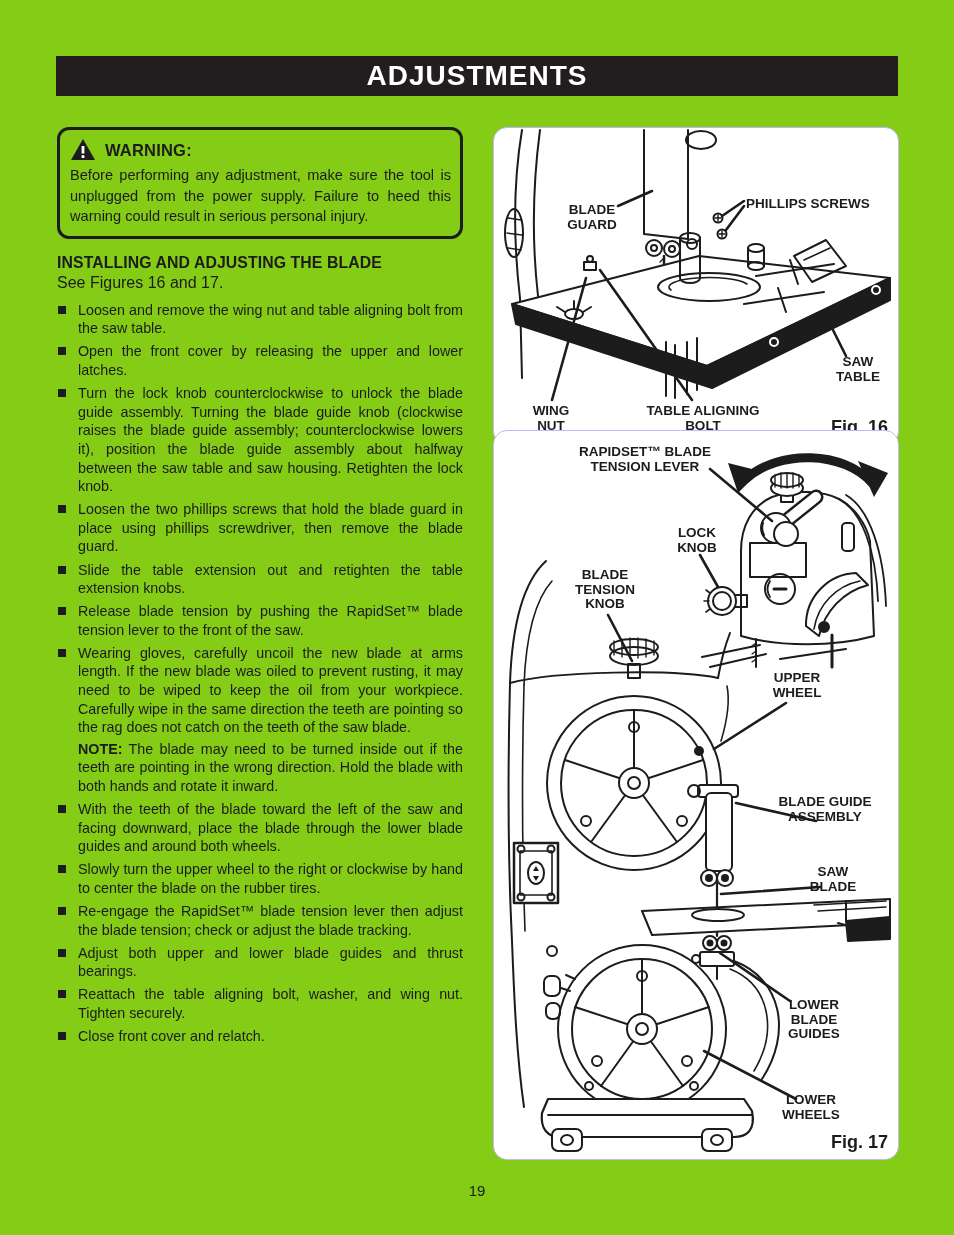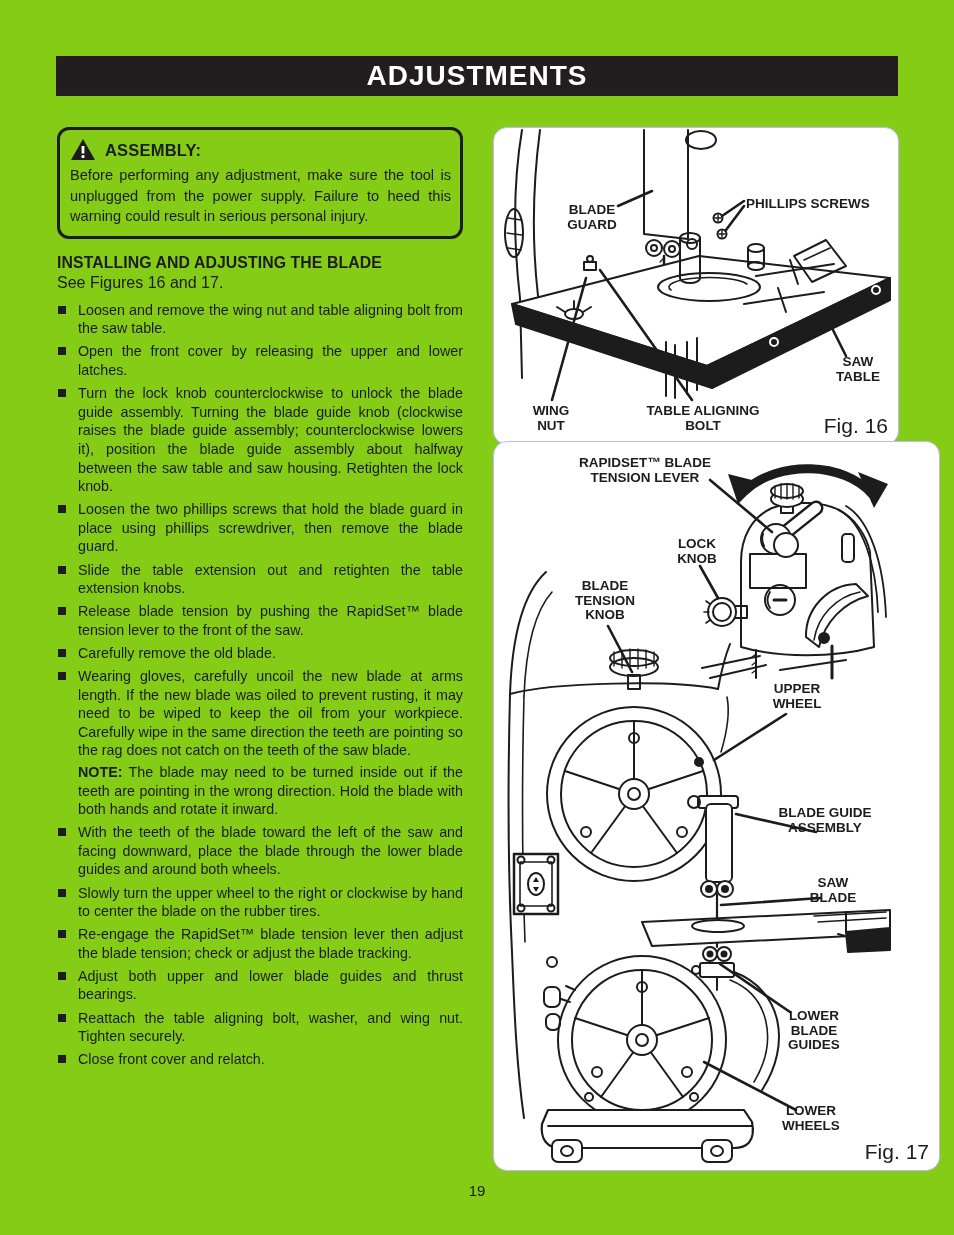--- a/index.html
+++ b/index.html
@@ -34,28 +34,28 @@
   ul.bullets li::before{
     content:"";position:absolute;left:1px;top:5px;width:8px;height:8px;background:#1c1c1c;
   }
   .note{margin:3px 0 0 0;}
   .note b{font-weight:bold;}
   .fig-box{
     position:absolute;left:493px;width:404px;
     border:1px solid #c4b5fd;border-radius:14px;background:#fff;
   }
   #fig16{top:127px;height:316px;}
-  #fig17{top:441px;height:728px;padding-left:41px;}
+  #fig17{top:430px;height:728px;}
   .fig-box svg{position:absolute;left:0;top:0;}
   .fig-label{
     position:absolute;font-size:13.5px;font-weight:bold;line-height:14.5px;
     text-align:center;white-space:pre-line;letter-spacing:0;
   }
   .fig-caption{
-    position:absolute;right:10px;bottom:6px;font-size:21px;font-weight:normal;margin-left:20px;
+    position:absolute;right:10px;bottom:6px;font-size:18px;font-weight:bold;margin-left:20px;
   }
   .page-num{
     position:absolute;left:0;right:0;top:1182px;text-align:center;font-size:15px;
   }
 </style>
 </head>
 <body>
 
 <div class="page">
 
@@ -67,36 +67,35 @@
 
     <div class="warning-box">
       <div class="warning-head">
         <span>
           <svg width="26" height="24" viewBox="0 0 26 24">
             <path d="M13,1 L25,22 L1,22 Z" fill="#1c1c1c"></path>
             <rect x="11.6" y="8" width="2.8" height="7.5" fill="#fff"></rect>
             <rect x="11.6" y="17.2" width="2.8" height="2.8" fill="#fff"></rect>
           </svg>
         </span>
-        <span class="warning-title">ASSEMBLY:</span>
+        <span class="warning-title">WARNING:</span>
       </div>
       <p class="warning-body">Before performing any adjustment, make sure the tool is unplugged from the power supply. Failure to heed this warning could result in serious personal injury.</p>
     </div>
 
     <h2 class="section-heading">INSTALLING AND ADJUSTING THE BLADE</h2>
     <p class="section-sub">See Figures 16 and 17.</p>
 
     <ul class="bullets">
       <li><span>Loosen and remove the wing nut and table aligning bolt from the saw table.</span></li>
       <li><span>Open the front cover by releasing the upper and lower latches.</span></li>
       <li><span>Turn the lock knob counterclockwise to unlock the blade guide assembly. Turning the blade guide knob (clockwise raises the blade guide assembly; counterclockwise lowers it), position the blade guide assembly about halfway between the saw table and saw housing. Retighten the lock knob.</span></li>
       <li><span>Loosen the two phillips screws that hold the blade guard in place using phillips screwdriver, then remove the blade guard.</span></li>
       <li><span>Slide the table extension out and retighten the table extension knobs.</span></li>
       <li><span>Release blade tension by pushing the RapidSet™ blade tension lever to the front of the saw.</span></li>
-      <li><span>Carefully remove the old blade.</span></li>
       <li>
         <span>Wearing gloves, carefully uncoil the new blade at arms length. If the new blade was oiled to prevent rusting, it may need to be wiped to keep the oil from your workpiece. Carefully wipe in the same direction the teeth are pointing so the rag does not catch on the teeth of the saw blade.</span>
         <p class="note"><b>NOTE:</b><span> The blade may need to be turned inside out if the teeth are pointing in the wrong direction. Hold the blade with both hands and rotate it inward.</span></p>
       </li>
       <li><span>With the teeth of the blade toward the left of the saw and facing downward, place the blade through the lower blade guides and around both wheels.</span></li>
       <li><span>Slowly turn the upper wheel to the right or clockwise by hand to center the blade on the rubber tires.</span></li>
       <li><span>Re-engage the RapidSet™ blade tension lever then adjust the blade tension; check or adjust the blade tracking.</span></li>
       <li><span>Adjust both upper and lower blade guides and thrust bearings.</span></li>
       <li><span>Reattach the table aligning bolt, washer, and wing nut. Tighten securely.</span></li>
       <li><span>Close front cover and relatch.</span></li>

